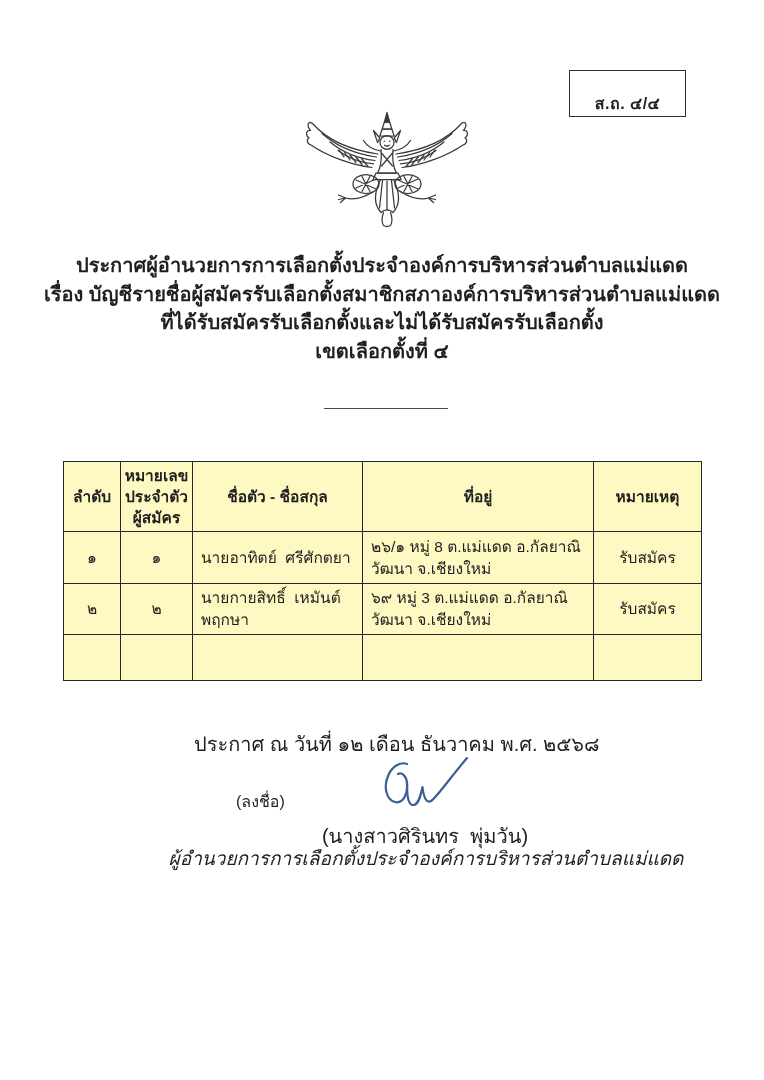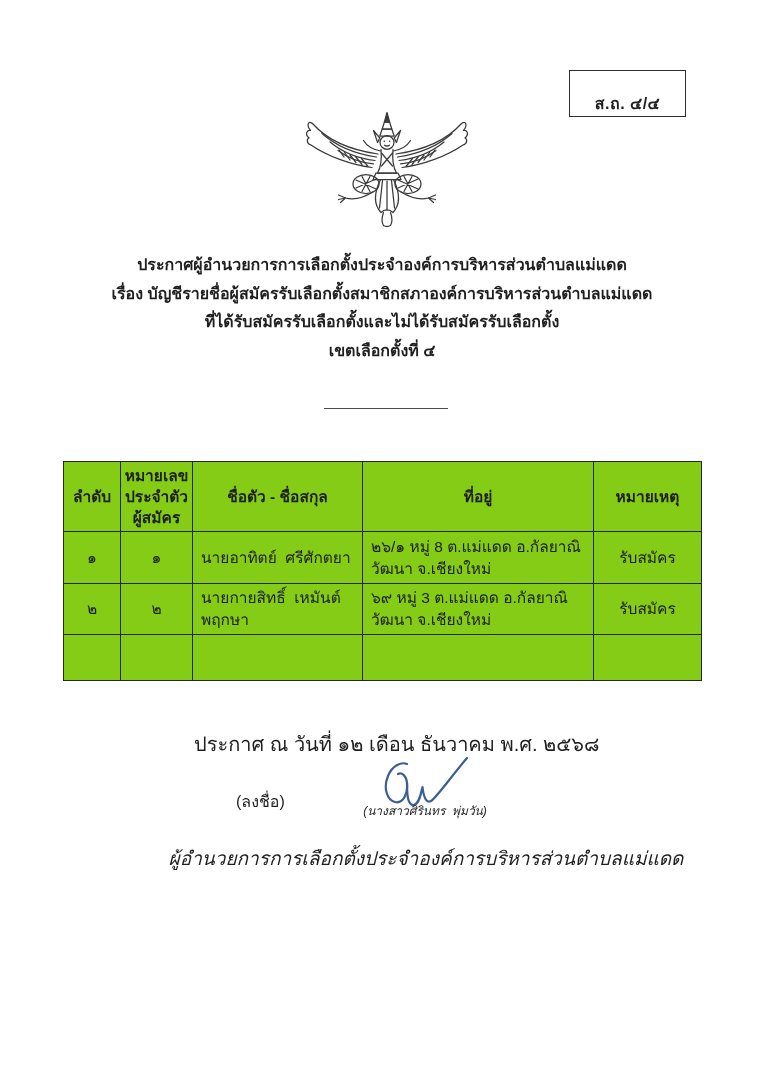--- a/index.html
+++ b/index.html
@@ -22,52 +22,52 @@
   }
   .garuda {
     position:absolute; left:297px; top:111px;
     width:180px; height:125px;
   }
   .title-block {
     position:absolute; top:251px; left:0; width:764px;
     text-align:center;
   }
   .title-line {
-    font-size:16px; font-weight:700; line-height:28.5px;
+    font-size:20px; font-weight:700; line-height:28.5px;
     white-space:pre-wrap;
   }
   .rule {
     position:absolute; top:408px; left:324px; width:124px;
     border-top:1.6px solid #4a4a4a;
   }
   table.cand {
     position:absolute; left:63px; top:461px; width:638px;
     border-collapse:collapse; table-layout:fixed;
     font-size:15.5px;
   }
   table.cand th, table.cand td {
     border:1.6px solid #262626;
     vertical-align:middle;
-    background:#84cc16;
+    background:#fef9c3;
   }
   table.cand th {
     font-weight:700; text-align:center; line-height:21px;
     height:70px; padding:2px;
   }
   table.cand td { padding:3px 8px; line-height:22px; }
   td.c { text-align:center; padding:3px 2px; }
   tr.r1 td { height:52px; }
   tr.r2 td { height:46px; }
   tr.r3 td { height:46px; }
   td.name { white-space:pre-wrap; }
   .hline { display:block; }
   .announce { position:absolute; left:194px; top:728px; font-size:20px; white-space:pre-wrap; }
   .sign-label { position:absolute; left:236px; top:789px; font-size:16px; }
   .signature-svg { position:absolute; left:374px; top:756px; width:100px; height:64px; }
-  .signer-name { position:absolute; top:801px; left:425px; transform:translateX(-50%); font-size:12px; white-space:pre-wrap;font-style:italic; }
+  .signer-name { position:absolute; top:820px; left:425px; transform:translateX(-50%); font-size:20px; white-space:pre-wrap; }
   .signer-title { position:absolute; top:843px; left:426px; transform:translateX(-50%); font-size:19px; white-space:nowrap;font-style:italic; }
 </style>
 </head>
 <body>
 
 <div class="page">
 
   <div class="form-box">
     <span>ส.ถ. ๔/๔</span>
   </div>

